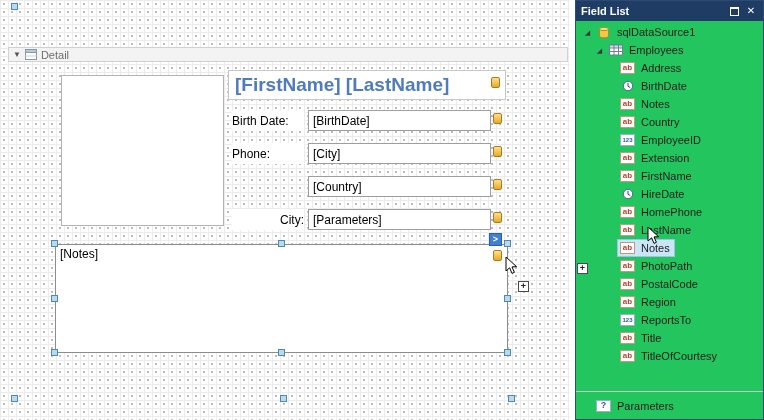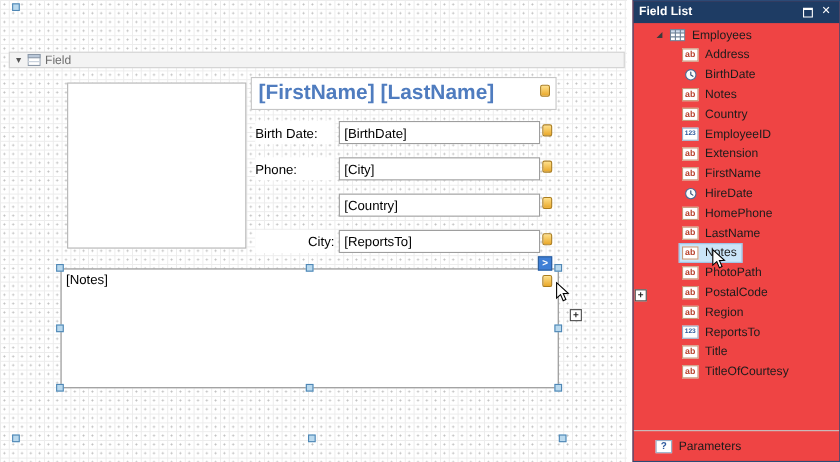--- a/index.html
+++ b/index.html
@@ -28,21 +28,21 @@
   .notes-box{position:absolute;left:55px;top:244px;width:453px;height:109px;background:#fff;
     border:1px solid #8d8d8d;box-sizing:border-box;font-size:12px;color:#000;padding:2px 4px;}
   .smart-tag{position:absolute;width:9px;height:11px;background:linear-gradient(180deg,#ffe08a,#e9a82a);
     border:1px solid #ab7c1c;border-radius:2px;box-sizing:border-box;}
   .smart-arrow{position:absolute;left:489px;top:233px;width:13px;height:13px;background:#3f7fd6;
     border:1px solid #2d5f9e;color:#fff;font-size:9px;font-weight:bold;display:flex;
     align-items:center;justify-content:center;box-sizing:border-box;line-height:1;}
   .handle{position:absolute;width:7px;height:7px;background:#b9d9ee;border:1px solid #4f87b5;box-sizing:border-box;}
 
   
-  .field-list{position:absolute;left:575px;top:0;width:189px;height:420px;background:#ef4444;
+  .field-list{position:absolute;left:575px;top:0;width:189px;height:420px;background:#22c55e;
     border:1px solid #2c4a76;box-sizing:border-box;display:flex;flex-direction:column;}
   .fl-header{height:20px;background:#1e3c64;display:flex;align-items:center;padding:0 5px;flex:none;gap:3px;}
   .fl-title{color:#fff;font-size:11px;font-weight:bold;flex:1;}
   .fl-btn{width:14px;height:14px;display:flex;align-items:center;justify-content:center;color:#fff;font-size:10px;line-height:1;}
   .restore-glyph{width:7px;height:6px;border:1px solid #fff;border-top-width:2px;display:block;}
   .fl-tree{flex:1;display:flex;flex-direction:column;padding:2px 0 3px;font-size:11px;color:#1c1c1c;overflow:hidden;}
   .tree-row{height:18px;display:flex;align-items:center;flex:none;}
   .expander{width:11px;font-size:7px;color:#3a3a3a;text-align:center;flex:none;line-height:1;}
   .row-content{display:inline-flex;align-items:center;height:16px;padding:0 2px;border:1px solid transparent;}
   .row-content.selected{background:#cbe5f8;border-color:#9cc2e5;}
@@ -74,21 +74,21 @@
 
     <div class="band-header">
       <span class="band-expander">▼</span>
       <span style="display:inline-flex;">
         <svg width="12" height="11" viewBox="0 0 12 11">
             <rect x="0.5" y="0.5" width="11" height="10" fill="#fff" stroke="#8b98a8"></rect>
             <rect x="0.5" y="0.5" width="11" height="3" fill="#b9c7d8" stroke="#8b98a8"></rect>
             <line x1="0.5" y1="7" x2="11.5" y2="7" stroke="#c9d2dd"></line>
           </svg>
       </span>
-      <span>Field</span>
+      <span>Detail</span>
     </div>
 
     <div class="picture-box"></div>
 
     <div class="title-label">
       <span>[FirstName] [LastName]</span>
     </div>
     <div class="smart-tag" style="left:491px;top:77px;"></div>
 
     <div class="row-caption" style="top:110px;">
@@ -109,21 +109,21 @@
 
     <div class="field-box" style="top:176px;">
       <span>[Country]</span>
     </div>
     <div class="smart-tag" style="left:493px;top:179px;"></div>
 
     <div class="row-caption" style="top:209px;justify-content:flex-end;">
       <span>City:</span>
     </div>
     <div class="field-box" style="top:209px;">
-      <span>[ReportsTo]</span>
+      <span>[Parameters]</span>
     </div>
     <div class="smart-tag" style="left:493px;top:212px;"></div>
 
     <div class="notes-box">
       <span>[Notes]</span>
     </div>
     <div class="smart-tag" style="left:493px;top:250px;"></div>
     <div class="smart-arrow">
       <span>&gt;</span>
     </div>
@@ -149,20 +149,32 @@
 
   <div class="field-list">
     <div class="fl-header">
       <span class="fl-title">Field List</span>
       <span class="fl-btn">
           <span class="restore-glyph"></span>
         </span>
       <span class="fl-btn">✕</span>
     </div>
     <div class="fl-tree">
+        <div class="tree-row" style="padding-left: 6px;">
+          <span class="expander">◢</span>
+          <span class="row-content">
+            <span class="tree-icon icon-db">
+              <svg width="12" height="13" viewBox="0 0 12 13">
+                <path d="M1.5 3 v7 c0 1 2 1.8 4.5 1.8 s4.5 -0.8 4.5 -1.8 v-7" fill="#f3c944" stroke="#a8862c" stroke-width="0.9"></path>
+                <ellipse cx="6" cy="3" rx="4.5" ry="1.7" fill="#f9dd84" stroke="#a8862c" stroke-width="0.9"></ellipse>
+              </svg>
+            </span>
+            <span class="tree-label">sqlDataSource1</span>
+          </span>
+        </div>
         <div class="tree-row" style="padding-left: 18px;">
           <span class="expander">◢</span>
           <span class="row-content">
             <span class="tree-icon icon-table">
               <svg width="14" height="12" viewBox="0 0 14 12">
                 <rect x="0.5" y="1" width="13" height="10" fill="#fff" stroke="#6f8196"></rect>
                 <rect x="0.5" y="1" width="13" height="3" fill="#cfdded" stroke="#6f8196"></rect>
                 <line x1="5" y1="1" x2="5" y2="11" stroke="#6f8196"></line>
                 <line x1="9.5" y1="1" x2="9.5" y2="11" stroke="#6f8196"></line>
                 <line x1="0.5" y1="7.5" x2="13.5" y2="7.5" stroke="#6f8196"></line>

